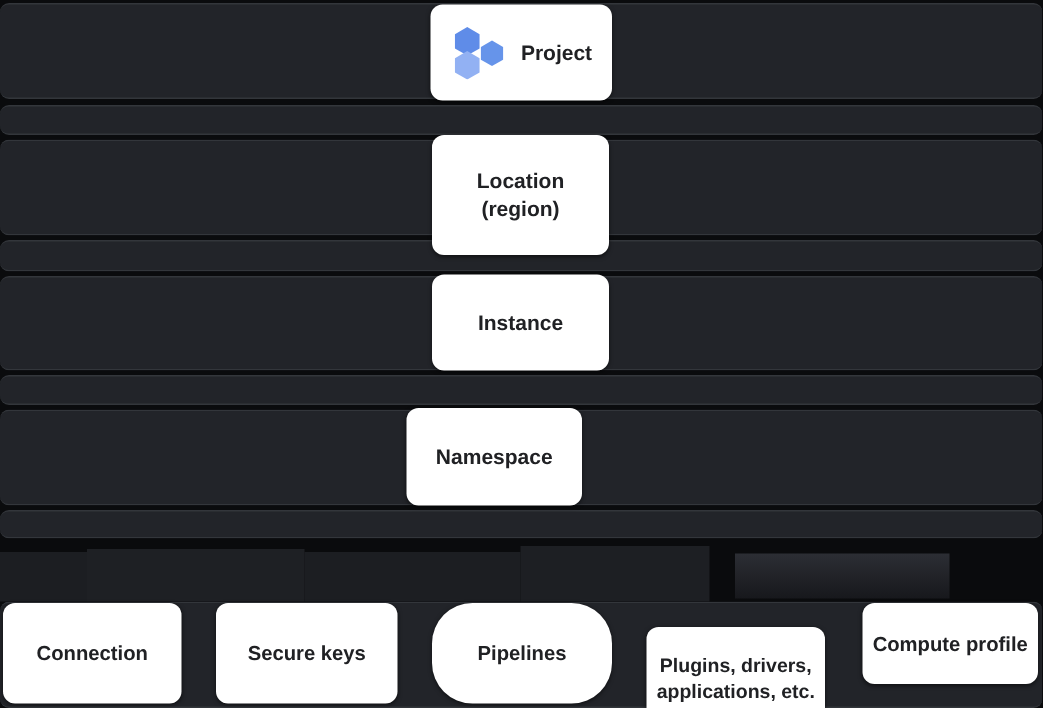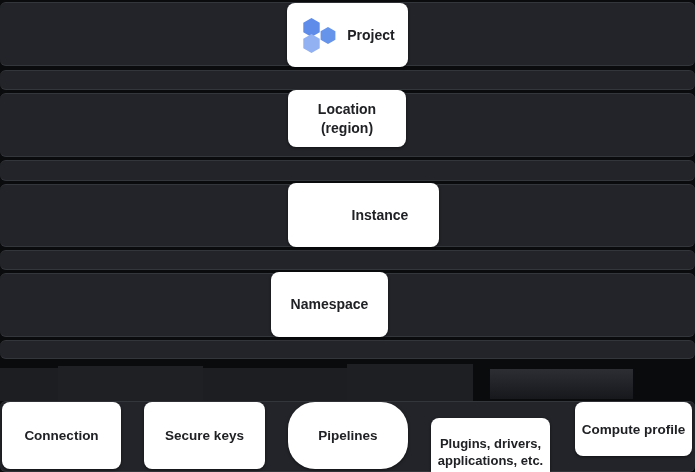--- a/index.html
+++ b/index.html
@@ -44,26 +44,26 @@
     <span class="icon">
       <svg width="38" height="36" viewBox="0 0 38 36" aria-hidden="true">
         <polygon points="11.5,1 3.3,5.75 3.3,15.25 11.5,20 19.7,15.25 19.7,5.75" fill="#5f8ce8"></polygon>
         <polygon points="28,10 20.6,14.25 20.6,22.75 28,27 35.4,22.75 35.4,14.25" fill="#6694ea"></polygon>
         <polygon points="11.5,17 3.3,21.75 3.3,31.25 11.5,36 19.7,31.25 19.7,21.75" fill="#92b1f3"></polygon>
       </svg>
     </span>
     <span>Project</span>
   </div>
 
-  <div class="node" style="left:288px;top:90px;width:118px;height:57px;">
+  <div class="node" style="left:288px;top:90px;width:118px;height:80px;">
     <span>Location
 (region)</span>
   </div>
 
-  <div class="node" style="left:288px;top:183px;width:118px;height:64px;padding-left:33px;">
+  <div class="node" style="left:288px;top:183px;width:118px;height:64px;">
     <span>Instance</span>
   </div>
 
   <div class="node" style="left:271px;top:272px;width:117px;height:65px;">
     <span>Namespace</span>
   </div>
 
   <div class="node small" style="left:2px;top:402px;width:119px;height:67px;">
     <span>Connection</span>
   </div>

